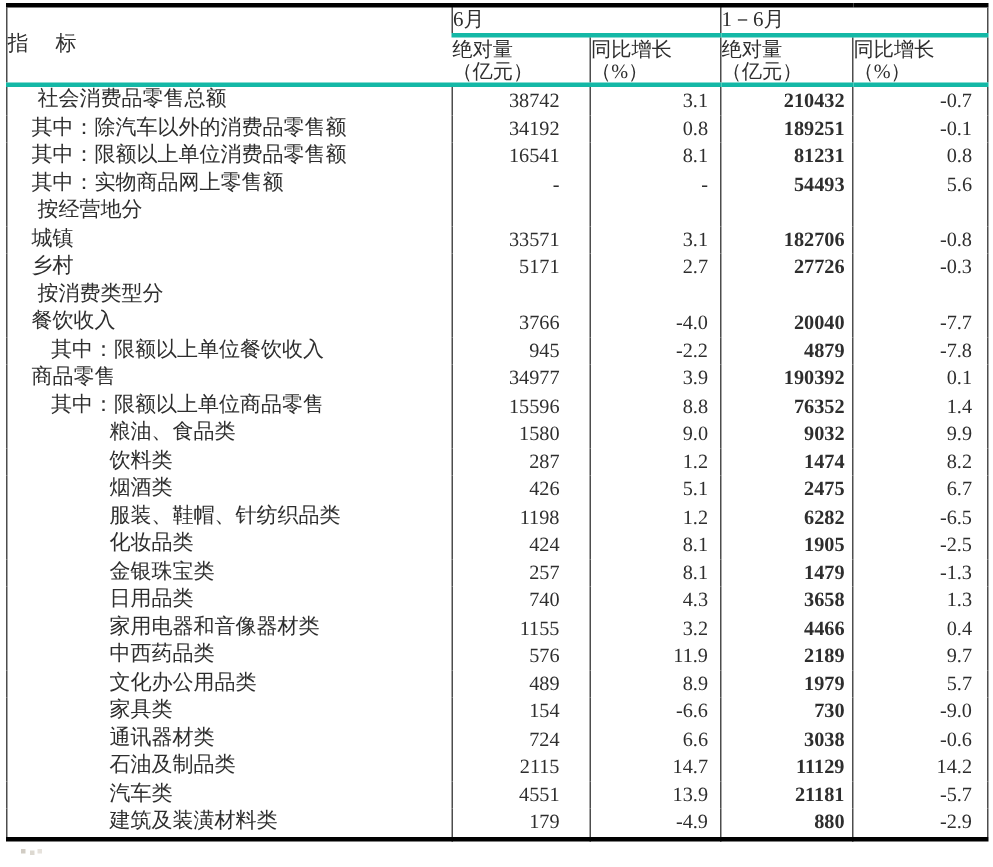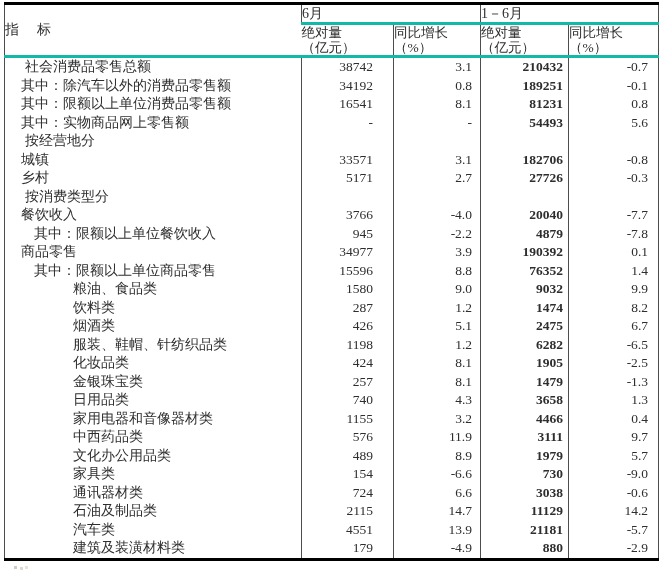--- a/index.html
+++ b/index.html
@@ -227,21 +227,21 @@
         <td class="ind lv3">家用电器和音像器材类</td>
         <td class="num mabs">1155</td>
         <td class="num myoy">3.2</td>
         <td class="num cabs">4466</td>
         <td class="num cyoy">0.4</td>
       </tr>
       <tr>
         <td class="ind lv3">中西药品类</td>
         <td class="num mabs">576</td>
         <td class="num myoy">11.9</td>
-        <td class="num cabs">3111</td>
+        <td class="num cabs">2189</td>
         <td class="num cyoy">9.7</td>
       </tr>
       <tr>
         <td class="ind lv3">文化办公用品类</td>
         <td class="num mabs">489</td>
         <td class="num myoy">8.9</td>
         <td class="num cabs">1979</td>
         <td class="num cyoy">5.7</td>
       </tr>
       <tr>

